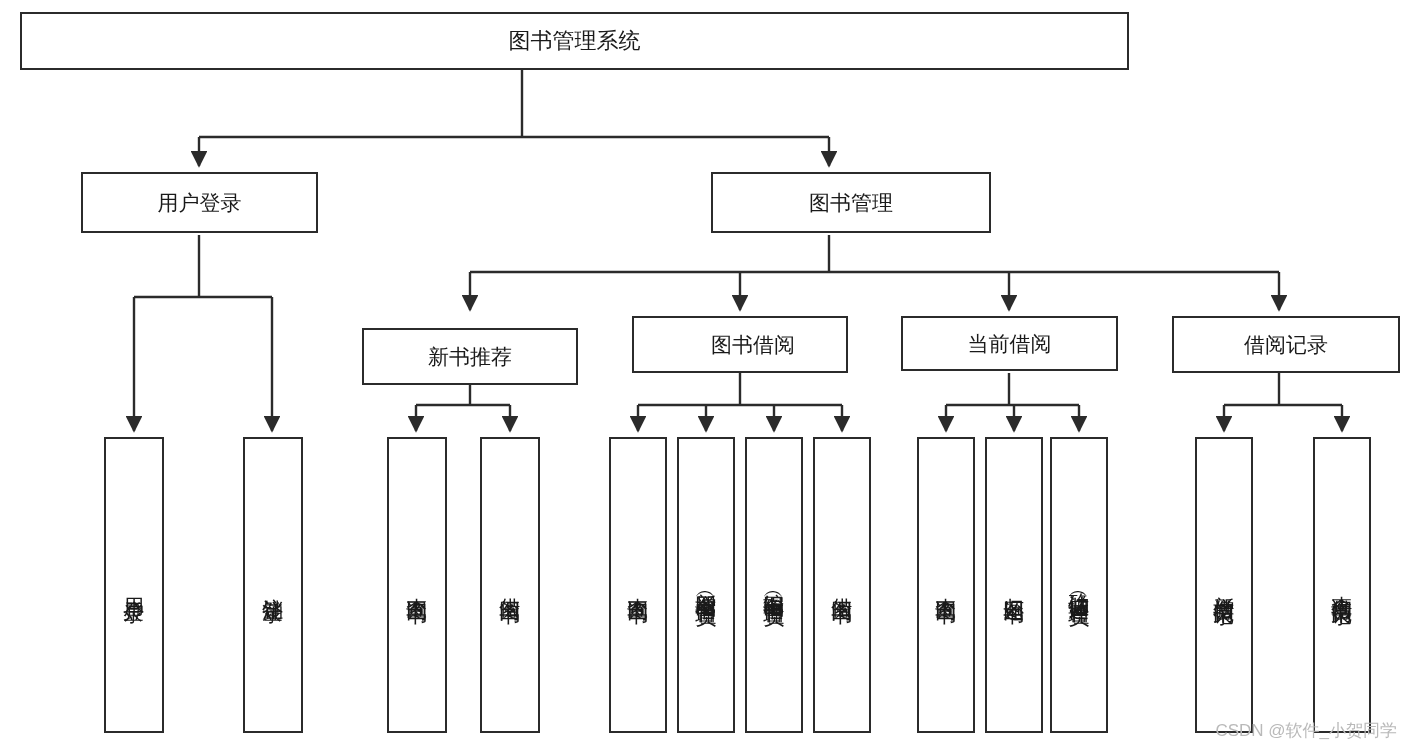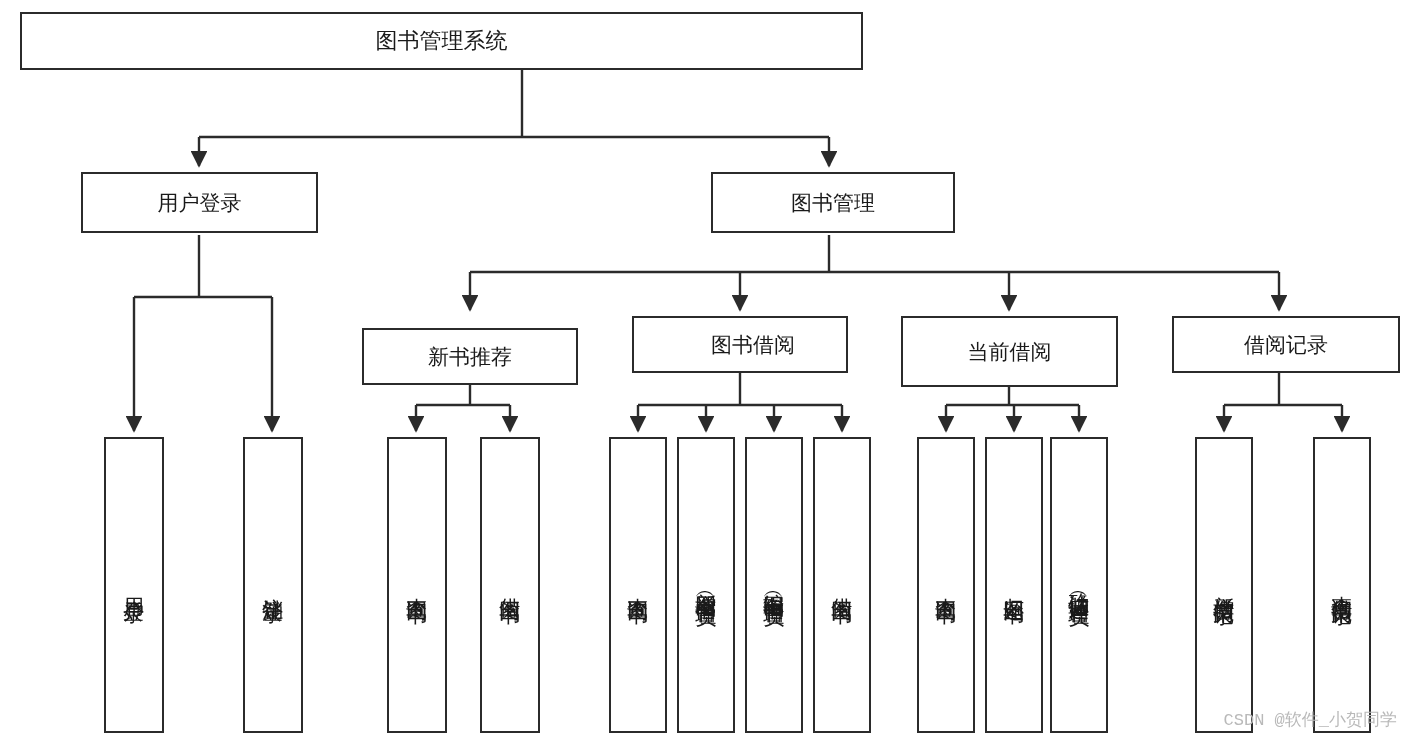--- a/index.html
+++ b/index.html
@@ -50,24 +50,24 @@
   .node.vertical .label {
     font-size: 21px;
     writing-mode: vertical-rl;
     text-orientation: upright;
     letter-spacing: 2px;
   }
   .node.root .label { font-size: 22px; }
   .watermark {
     position: absolute;
     right: 8px;
-    bottom: 16px;
+    bottom: 5px;
     font-size: 17px;
     color: #b9b9b9;
-    font-family: Liberation Mono, monospace;
+    font-family: Liberation Sans, sans-serif;
     white-space: nowrap;
     pointer-events: none;
   }
 </style>
 </head>
 <body>
 
 <div id="diagram-root">
 
   <svg class="edges" viewBox="0 0 1405 747" xmlns="http://www.w3.org/2000/svg">
@@ -113,38 +113,38 @@
       <path d="M 1014 405 L 1014 431" marker-end="url(#arrow)"></path>
       <path d="M 1079 405 L 1079 431" marker-end="url(#arrow)"></path>
 
       <path d="M 1279 373 L 1279 405"></path>
       <path d="M 1224 405 L 1342 405"></path>
       <path d="M 1224 405 L 1224 431" marker-end="url(#arrow)"></path>
       <path d="M 1342 405 L 1342 431" marker-end="url(#arrow)"></path>
     </g>
   </svg>
 
-  <div class="node horizontal root" style="left:20px; top:12px; width:843px; height:58px;">
+  <div class="node horizontal root" style="left:20px; top:12px; width:1109px; height:58px;">
     <span class="label">图书管理系统</span>
   </div>
 
   <div class="node horizontal" style="left:81px; top:172px; width:237px; height:61px;">
     <span class="label">用户登录</span>
   </div>
-  <div class="node horizontal" style="left:711px; top:172px; width:244px; height:61px;">
+  <div class="node horizontal" style="left:711px; top:172px; width:280px; height:61px;">
     <span class="label">图书管理</span>
   </div>
 
   <div class="node horizontal" style="left:362px; top:316px; width:216px; height:57px;margin-top:12px;">
     <span class="label">新书推荐</span>
   </div>
   <div class="node horizontal" style="left:632px; top:316px; width:216px; height:57px;padding-left:26px;">
     <span class="label">图书借阅</span>
   </div>
-  <div class="node horizontal" style="left:901px; top:316px; width:217px; height:71px;align-items:center;">
+  <div class="node horizontal" style="left:901px; top:316px; width:217px; height:55px;align-items:center;">
     <span class="label">当前借阅</span>
   </div>
   <div class="node horizontal" style="left:1172px; top:316px; width:228px; height:57px;">
     <span class="label">借阅记录</span>
   </div>
 
   <div class="node vertical" style="left:104px; top:437px; width:60px; height:296px;">
     <span class="label">用户登录</span>
   </div>
   <div class="node vertical" style="left:243px; top:437px; width:60px; height:296px;">

